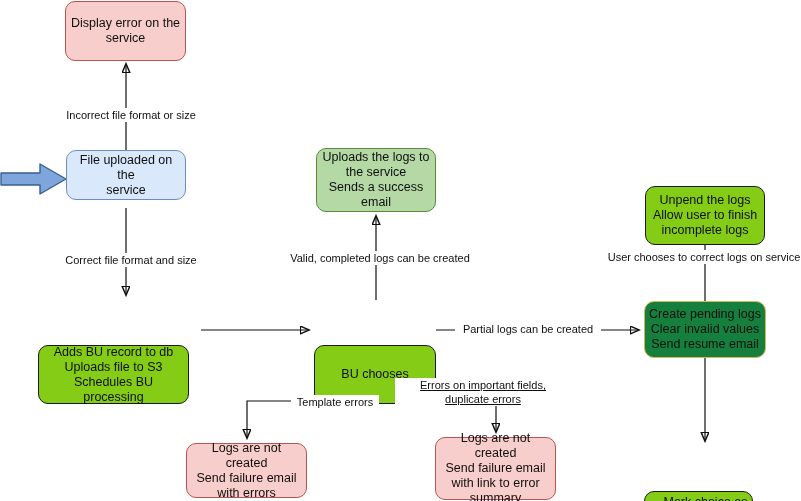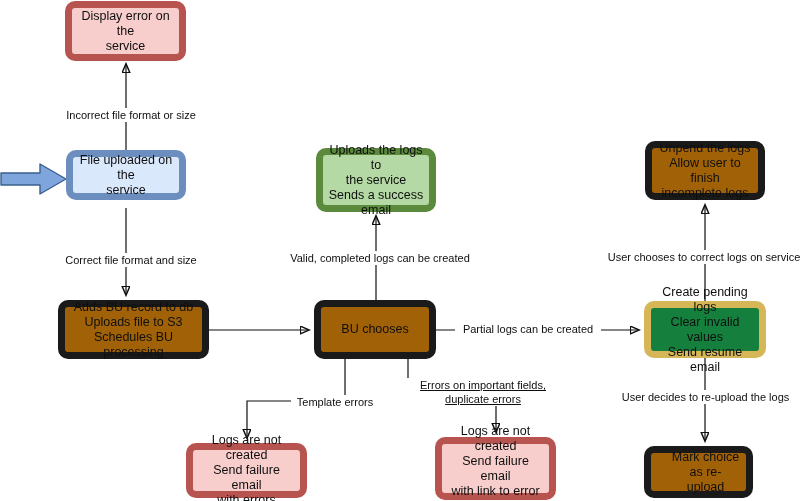--- a/index.html
+++ b/index.html
@@ -11,38 +11,38 @@
     position: relative;
     width: 801px;
     height: 501px;
     background: #ffffff;
     font-family: "Liberation Sans", sans-serif;
     overflow: hidden;
   }
   .node {
     position: absolute;
     box-sizing: border-box;
-    border: 7px solid #0369a1;
+    border: 1px solid #0369a1;
     border-radius: 10px;
     display: flex;
     align-items: center;
     justify-content: center;
     text-align: center;
     font-size: 12.5px;
     line-height: 15px;
     color: #0f0f0f;
     padding: 2px 4px;
     white-space: pre-line;
     background: #ffffff;
   }
   .node.pink   { background: #f8cecc; border-color: #b85450; }
   .node.blue   { background: #dae8fc; border-color: #6c8ebf; }
   .node.green  { background: #b5d9a5; border-color: #5b8a3c; }
   .node.yellow { background: #15803d; border-color: #d6b656; }
-  .node.plain  { background: #a16207; border-color: #1a1a1a; }
+  .node.plain  { background: #84cc16; border-color: #1a1a1a; margin-top: 45px; }
 
   .edge-label {
     position: absolute;
     font-size: 11px;
     line-height: 14px;
     color: #0f0f0f;
     text-align: center;
     white-space: pre-line;
     background: #ffffff;
     padding: 0 2px;
@@ -98,21 +98,21 @@
   <svg class="big-arrow" style="left:0px; top:162px; width:70px; height:34px;" viewBox="0 0 70 34">
     <path d="M1,11 L40,11 L40,2 L66,17 L40,32 L40,23 L1,23 Z" fill="#7ea6dd" stroke="#3a5f8f" stroke-width="1.4" stroke-linejoin="round"></path>
   </svg>
 
   <div class="node pink" style="left:65px; top:1px; width:121px; height:60px;">Display error on the
 service</div>
 
   <div class="node blue" style="left:66px; top:150px; width:120px; height:50px;">File uploaded on the
 service</div>
 
-  <div class="node plain" style="left:58px; top:300px; width:151px; height:59px;">Adds BU record to db
+  <div class="node plain" style="left:38px; top:300px; width:151px; height:59px;">Adds BU record to db
 Uploads file to S3
 Schedules BU processing</div>
 
   <div class="node plain" style="left:314px; top:300px; width:122px; height:59px;">BU chooses</div>
 
   <div class="node green" style="left:316px; top:148px; width:120px; height:64px;">Uploads the logs to
 the service
 Sends a success
 email</div>
 
@@ -144,15 +144,14 @@
 
   <div class="edge-label" style="left:455px; top:322px; width:142px;">Partial logs can be created</div>
 
   <div class="edge-label" style="left:291px; top:395px; width:84px;">Template errors</div>
 
   <div class="edge-label" style="left:395px; top:378px; width:172px;text-decoration:underline;">Errors on important fields,
 duplicate errors</div>
 
   <div class="edge-label" style="left:603px; top:250px; width:198px;">User chooses to correct logs on service</div>
 
-  <div class="edge-label" style="left:616px; top:390px; width:175px;">User decides to re-upload the logs</div>
 
 </div>
 
 </body></html>

